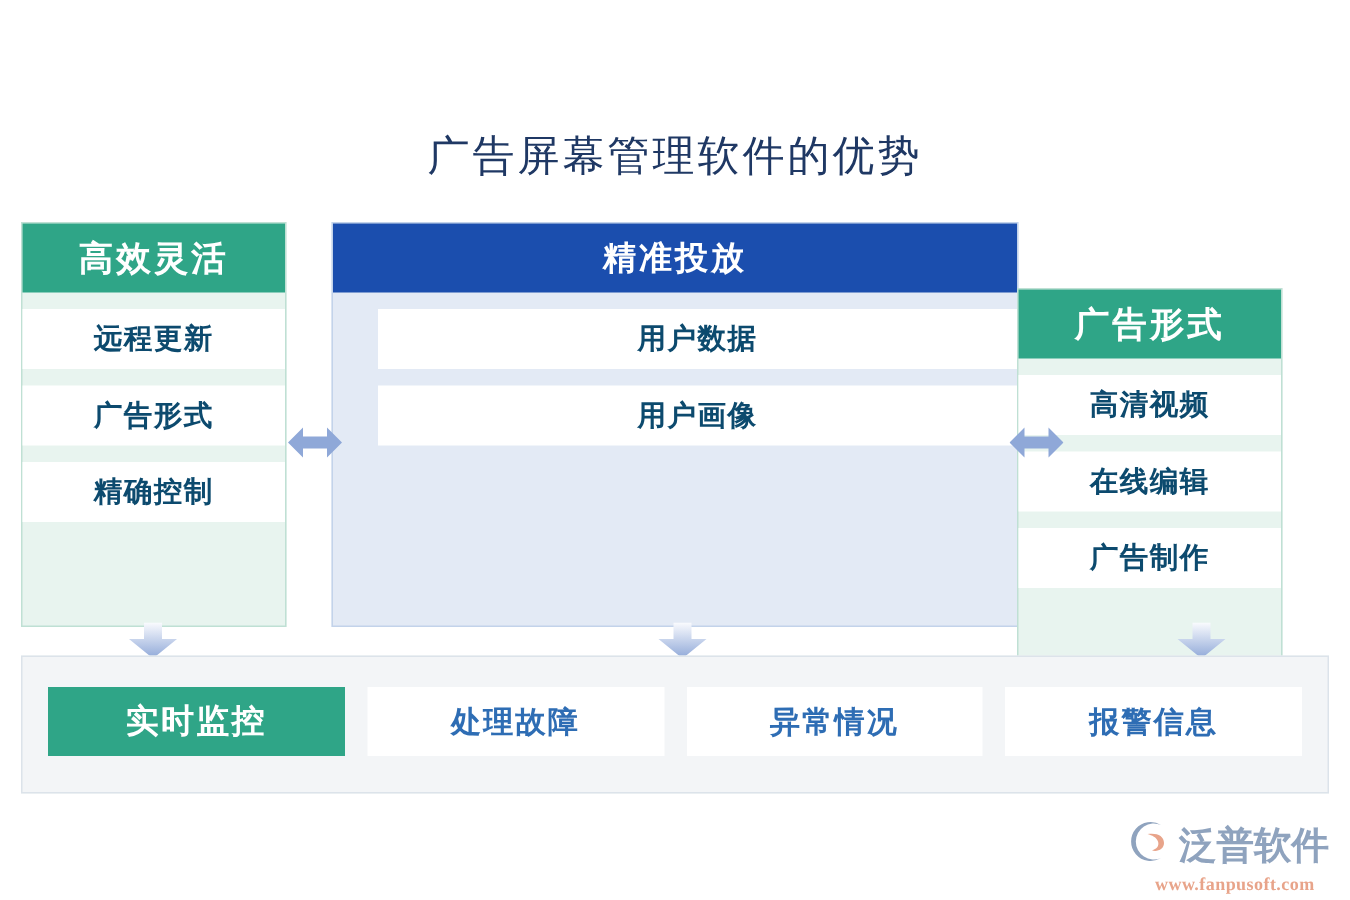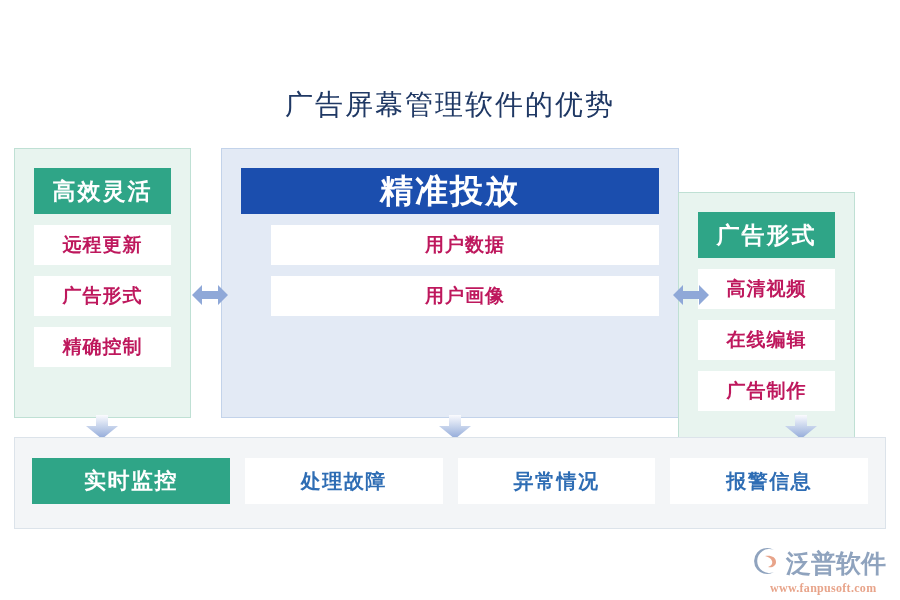--- a/index.html
+++ b/index.html
@@ -39,21 +39,21 @@
     top: 148px;
     left: 14px;
     width: 872px;
     height: 270px;
   }
 
   .column {
     position: absolute;
     top: 0;
     height: 270px;
-    padding: 19px;
+    padding: 0;
   }
 
   .column.side {
     background: #E8F4EF;
     border: 1px solid #BFE0D4;
   }
 
   .column.center {
     background: #E3EAF5;
     border: 1px solid #C3D3EA;
@@ -67,30 +67,30 @@
     height: 46px;
     display: flex;
     align-items: center;
     justify-content: center;
     color: #ffffff;
     font-size: 23px;
     font-weight: bold;
     letter-spacing: 2px;
   }
   .col-header.green { background: #2FA587; }
-  .col-header.blue  { background: #1B4EAE; font-size: 33px; }
+  .col-header.blue  { background: #1B4EAE; font-size: 22px; }
 
   .col-item {
     margin-top: 11px;
     height: 40px;
     background: #ffffff;
     display: flex;
     align-items: center;
     justify-content: center;
-    color: #be185d;
+    color: #0c4a6e;
     font-size: 19px;
     font-weight: bold;
     letter-spacing: 1px;
   }
   .column.center .col-item { font-size: 19px; margin-left: 30px; }
 
   
   .harrow {
     position: absolute;
     top: 282px;

